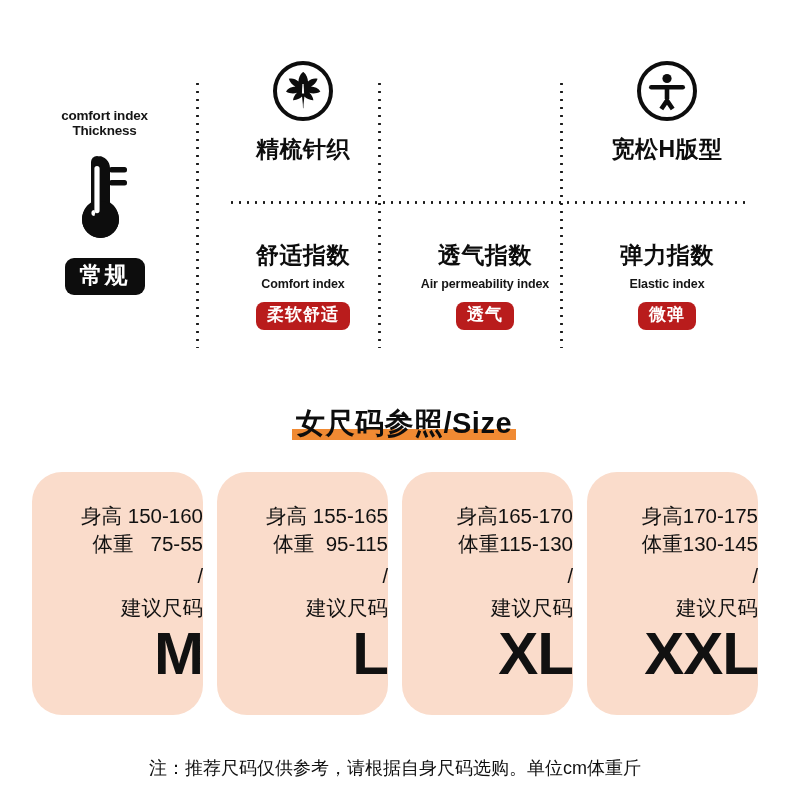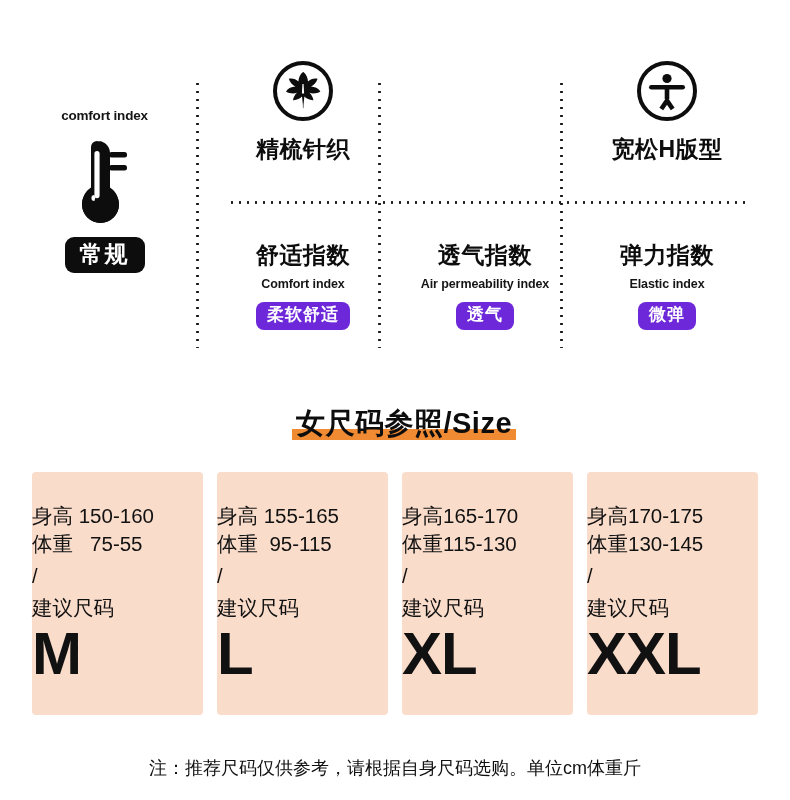--- a/index.html
+++ b/index.html
@@ -64,21 +64,21 @@
     display:inline-block;
     background:#0d0d0d;
     color:#ffffff;
     border-radius:9px;
     font-size:23px;
     font-weight:bold;
     letter-spacing:2px;
     padding:5px 15px 7px;
     line-height:1.06;
   }
-  #thickness-pill-wrap{ margin-top:14px; }
+  #thickness-pill-wrap{ margin-top:20px; }
 
   
   .icon-cell{
     position:absolute;
     top:60px;
     width:176px;
     text-align:center;
   }
   .circle-icon{ display:block; margin:0 auto; }
   .icon-label{
@@ -108,21 +108,21 @@
     margin-top:6px;
     font-size:12.5px;
     font-weight:bold;
     color:#151515;
     letter-spacing:-0.1px;
     white-space:nowrap;
   }
   .index-pill-wrap{ margin-top:11px; }
   .index-pill{
     display:inline-block;
-    background:#6d28d9;
+    background:#b91c1c;
     color:#ffffff;
     border-radius:8px;
     font-size:17px;
     font-weight:bold;
     letter-spacing:1px;
     padding:4px 11px 5px;
     line-height:1.1;
   }
 
   
@@ -156,24 +156,24 @@
     position:absolute;
     left:32px; top:472px;
     width:726px;
     display:flex;
     gap:14px;
   }
   .size-card{
     width:174px;
     height:243px;
     background:#fadccb;
-    border-radius:4px;
+    border-radius:30px;
     display:flex;
     flex-direction:column;
-    align-items:flex-start;
+    align-items:flex-end;
     padding-top:30px;
     color:#111111;
   }
   .sc-line{
     font-size:20.5px;
     font-weight:500;
     letter-spacing:0px;
     line-height:1.38;
     white-space:pre;
   }
@@ -211,20 +211,21 @@
 
 <div id="feature-grid">
 
   <div class="v-dot" style="left:196px; top:80px; height:268px;"></div>
   <div class="v-dot" style="left:378px; top:80px; height:268px;"></div>
   <div class="v-dot" style="left:560px; top:80px; height:268px;"></div>
   <div class="h-dot" style="left:228px; top:201px; width:518px;"></div>
 
   <div id="thickness-cell">
     <div class="cell-title-en">comfort index</div>
+    <div class="cell-title-en">Thickness</div>
 
     <svg id="thermometer-icon" width="64" height="84" viewBox="0 0 64 84">
       <path fill="#0d0d0d" d="M30 2c-6.6 0-12 5.4-12 12v34.5C12.6 52 9 58.3 9 65.5 9 75.7 17.3 84 27.5 84S46 75.7 46 65.5c0-7.2-3.6-13.5-9-17V14c0-6.6-5.4-12-12-12h5z"></path>
       <rect x="18" y="2" width="12" height="56" rx="6" fill="#0d0d0d"></rect>
       <circle cx="27.5" cy="65.5" r="18.5" fill="#0d0d0d"></circle>
       <rect x="36" y="13" width="18" height="5.5" rx="2.5" fill="#0d0d0d"></rect>
       <rect x="36" y="26" width="18" height="5.5" rx="2.5" fill="#0d0d0d"></rect>
       <path d="M24 12 a2.6 2.6 0 0 1 2.6 2.6 v42 a2.6 2.6 0 0 1 -5.2 0 v-42 A2.6 2.6 0 0 1 24 12 z" fill="#ffffff"></path>
       <path d="M21.4 56 a3 3 0 0 0 0 6 a6 6 0 0 0 0 -6z" fill="#ffffff"></path>
     </svg>

